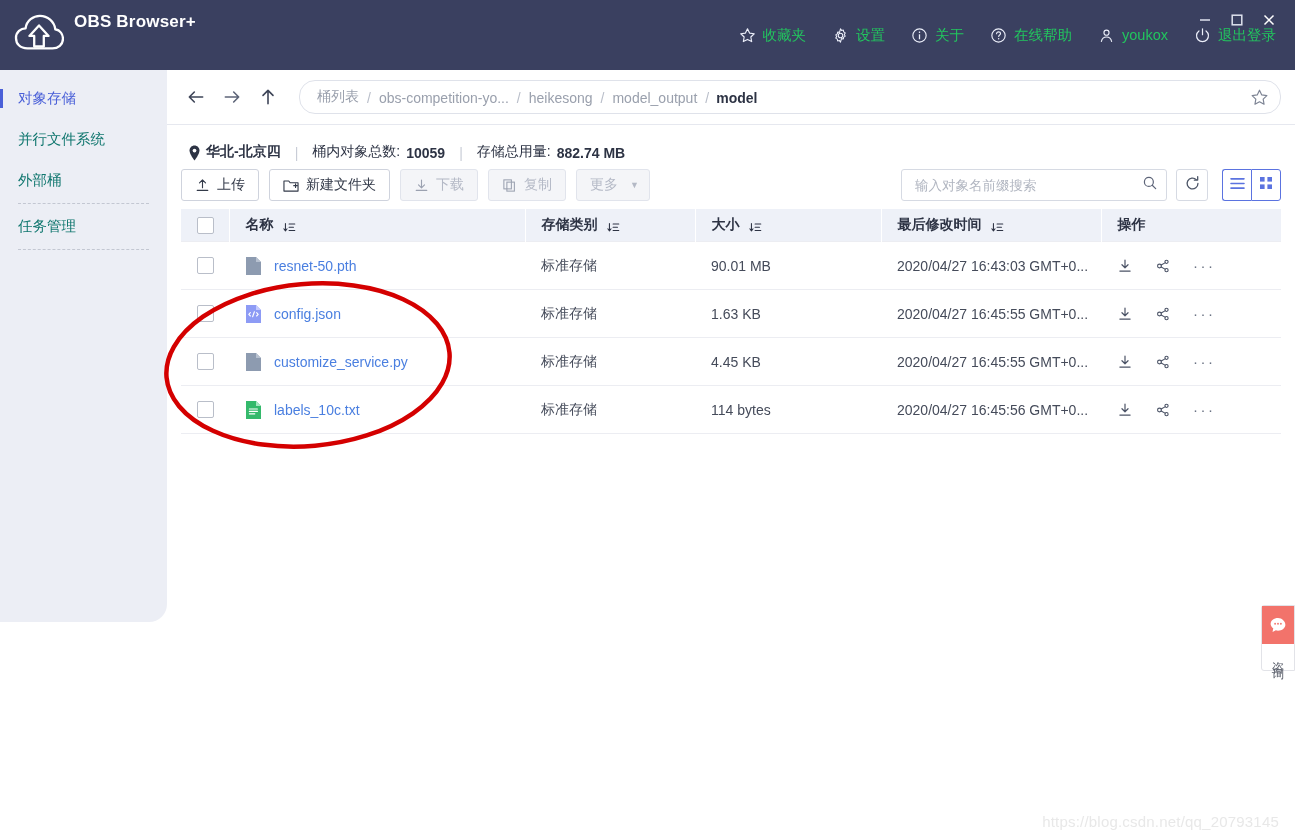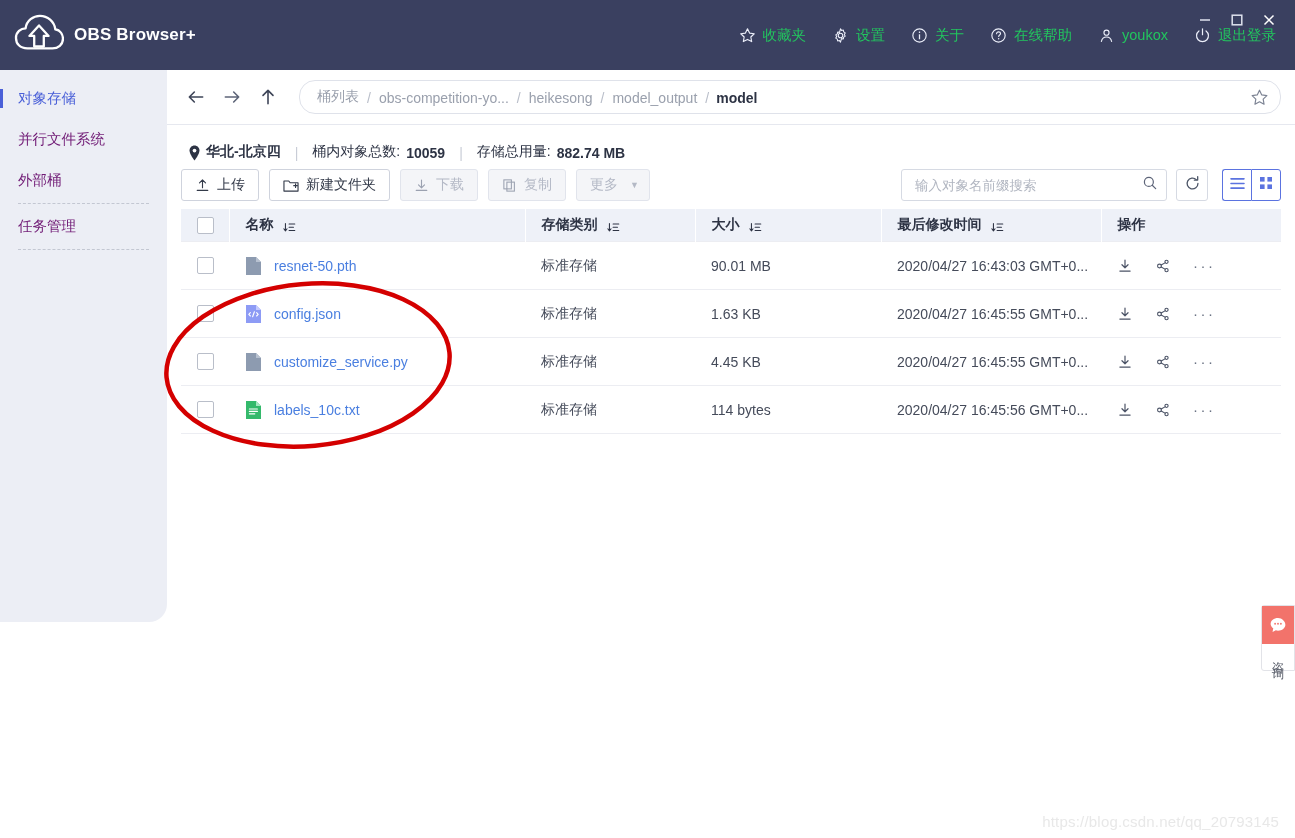--- a/index.html
+++ b/index.html
@@ -9,21 +9,21 @@
     background:#ffffff;color:#333;
     -webkit-font-smoothing:antialiased;
   }
   .app{position:relative;width:1295px;height:838px;overflow:hidden;background:#fff;}
 
   
   .titlebar{
     position:absolute;left:0;top:0;width:1295px;height:70px;
     background:#3a4060;display:flex;align-items:center;
   }
-  .brand{display:flex;align-items:center;padding-left:14px;}
+  .brand{display:flex;align-items:flex-start;padding-left:14px;}
   .brand-logo{width:50px;height:46px;display:block;}
   .brand-name{
     color:#fff;font-size:17px;font-weight:bold;margin-left:10px;letter-spacing:.2px;
   }
   .tb-menu{margin-left:auto;display:flex;align-items:center;padding-right:6px;}
   .tb-item{
     display:flex;align-items:center;color:#22c55e;font-size:14.5px;
     padding:4px 9px;margin:0 4px;cursor:default;white-space:nowrap;
   }
   .tb-item .ic{display:inline-flex;align-items:center;margin-right:7px;}
@@ -32,21 +32,21 @@
   }
   .wbtn{width:32px;height:24px;display:flex;align-items:center;justify-content:center;}
 
   
   .sidebar{
     position:absolute;left:0;top:70px;width:167px;height:552px;
     background:#eceef5;border-bottom-right-radius:18px;
   }
   .side-item{
     height:41px;display:flex;align-items:center;padding-left:18px;
-    font-size:14.5px;color:#701a75;position:relative;
+    font-size:14.5px;color:#0f766e;position:relative;
   }
   .side-item.active{color:#4a60d8;}
   .side-item.active:before{
     content:"";position:absolute;left:0;top:11px;width:3px;height:19px;background:#4a60d8;
   }
   .side-sep{
     height:0;margin:2px 18px 2px 18px;border-top:1px dashed #c3c7d2;
   }
   .side-handle{
     position:absolute;left:167px;top:440px;width:14px;height:34px;

